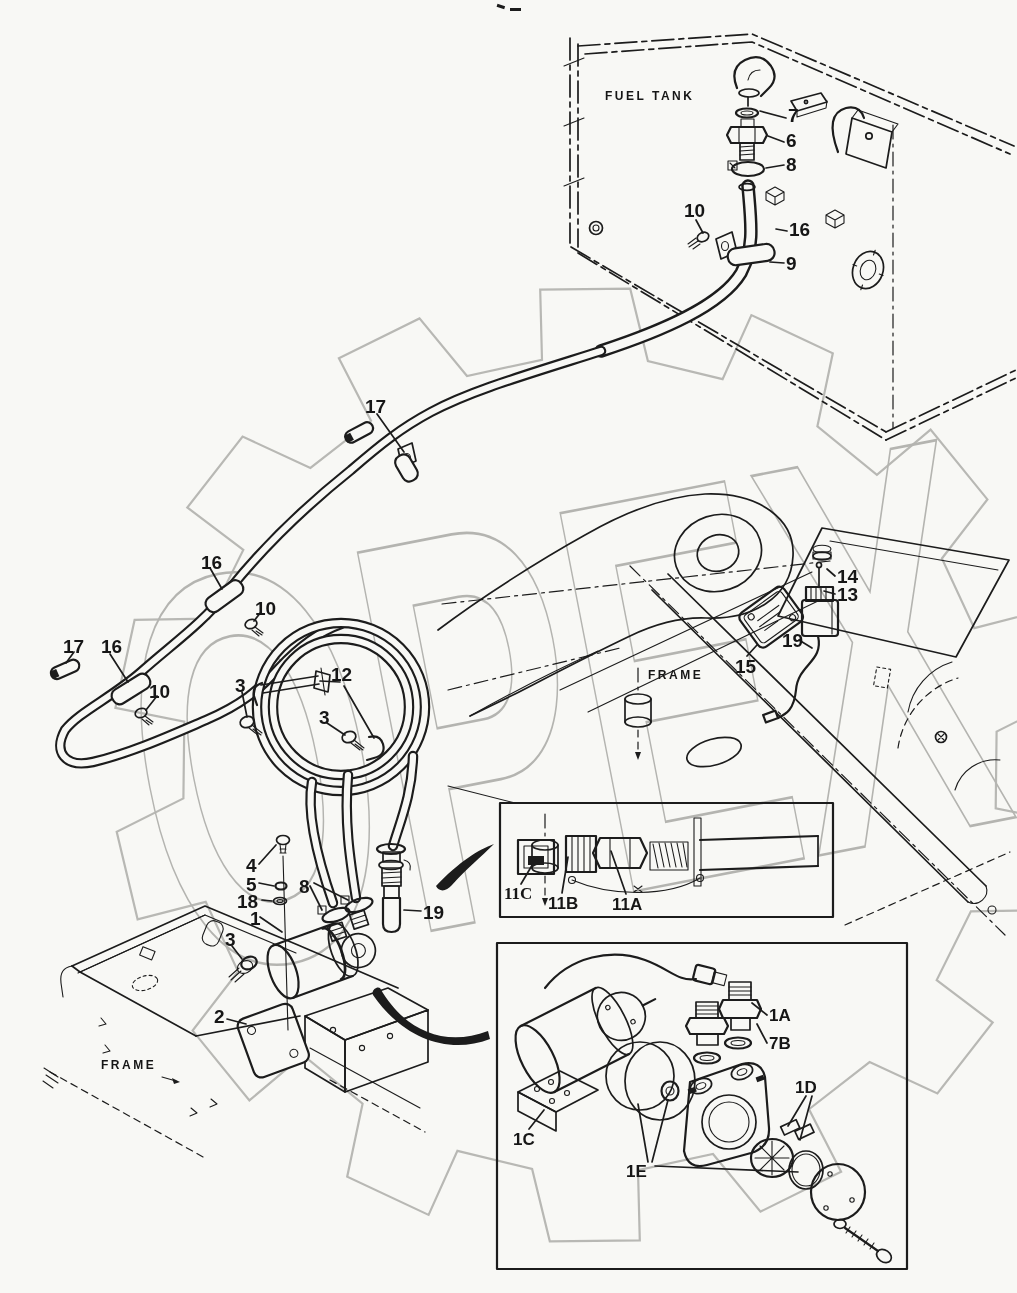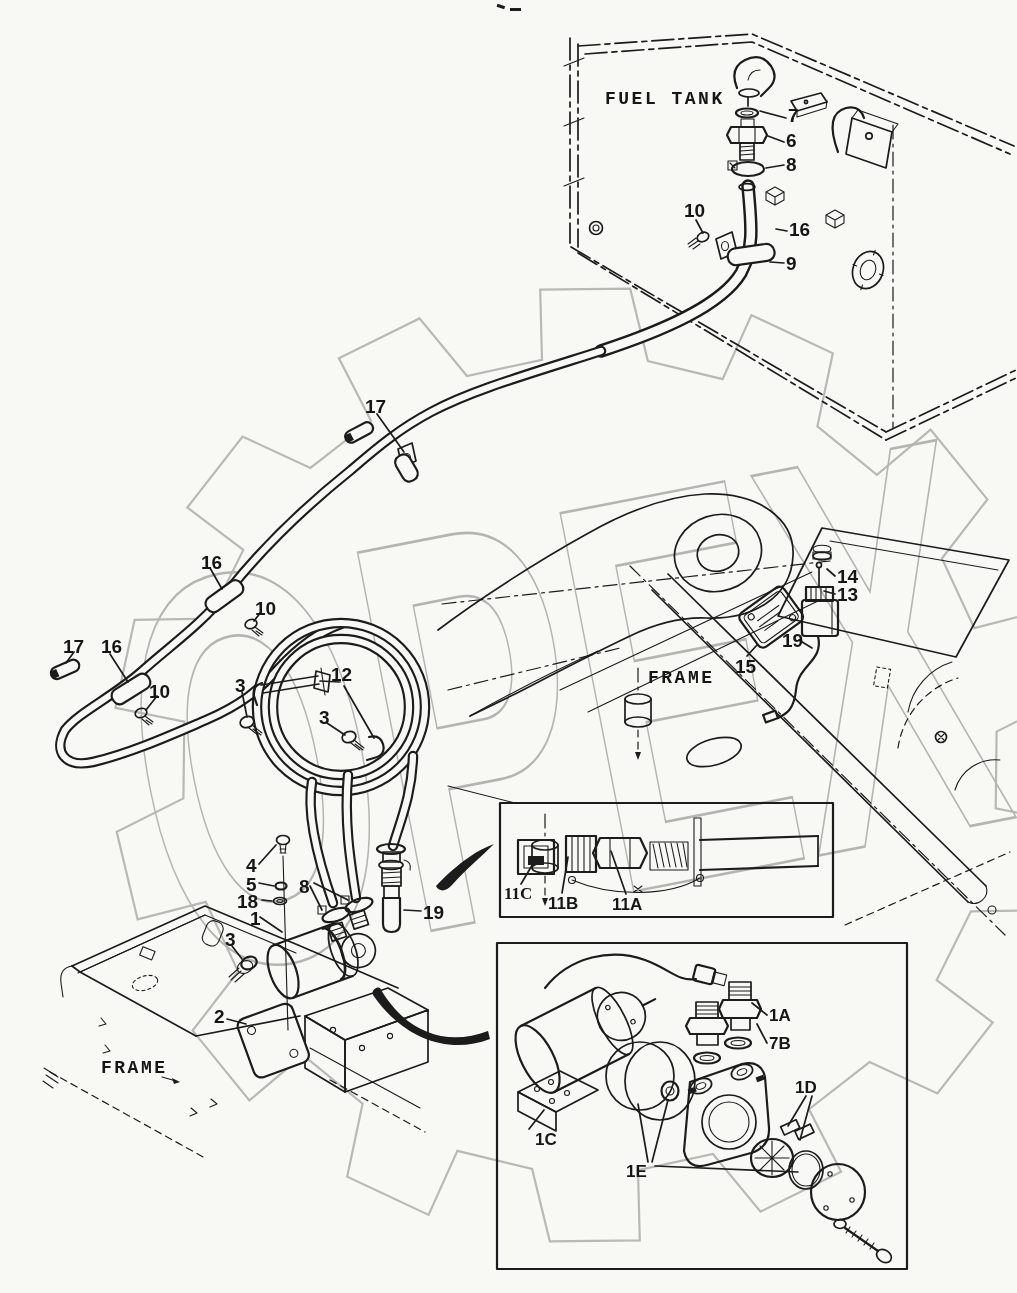--- a/index.html
+++ b/index.html
@@ -20,21 +20,21 @@
   .ink .ho{stroke-width:10.5;}
   .ink .hi{stroke:#f8f8f5;stroke-width:6.2;}
   .ink .po{stroke-width:13.5;}
   .ink .pi{stroke:#f8f8f5;stroke-width:8.6;}
   .wmg *{fill:none;stroke:#b8b8b4;stroke-width:2.2;}
   .wmg text{fill:none;stroke:#b4b4b0;stroke-width:2.6;font-family:"Liberation Sans",sans-serif;font-weight:bold;}
   
   #labels{position:absolute;left:0;top:0;width:100%;height:100%;pointer-events:none;}
   #labels .label{position:absolute;color:#161616;font-weight:bold;white-space:nowrap;line-height:1;}
   #labels .part{font-size:19px;}
-  #labels .title{font-size:18px;letter-spacing:2.5px;font-family:Liberation Mono, monospace;}
+  #labels .title{font-size:12px;letter-spacing:2.5px;}
   #labels .inset{font-size:17px;}
 </style>
 </head>
 <body>
 
 <div class="stage">
 
   <svg class="wmg" width="1017" height="1293" viewBox="0 0 1017 1293">
     <polygon points="1064.6,822.2 1045.4,910.1 970.9,911.3 936.7,980.1 992.7,1022.5 937.4,1093.4 869.6,1062.1 809.0,1109.2 841.1,1171.7 760.5,1211.6 713.0,1154.0 638.0,1170.2 639.8,1240.4 549.8,1241.3 532.1,1168.9 457.4,1150.9 428.6,1214.9 347.2,1176.7 362.6,1103.7 303.1,1055.1 249.4,1100.4 192.6,1030.6 238.1,971.5 205.7,901.9 137.6,919.3 116.7,831.8 183.4,798.4 184.3,721.6 115.4,707.8 134.6,619.9 209.1,618.7 243.3,549.9 187.3,507.5 242.6,436.6 310.4,467.9 371.0,420.8 338.9,358.3 419.5,318.4 467.0,376.0 542.0,359.8 540.2,289.6 630.2,288.7 647.9,361.1 722.6,379.1 751.4,315.1 832.8,353.3 817.4,426.3 876.9,474.9 930.6,429.6 987.4,499.4 941.9,558.5 974.3,628.1 1042.4,610.7 1063.3,698.2 996.6,731.6 995.7,808.4"></polygon>
     <g transform="rotate(-11 560 700)">
@@ -557,17 +557,17 @@
       <span class="label part" style="left: 250px; top: 909px;">1</span>
       <span class="label part" style="left: 423px; top: 903px;">19</span>
       <span class="label part" style="left: 225px; top: 930px;">3</span>
       <span class="label part" style="left: 214px; top: 1007px;">2</span>
       <span class="label title" style="left: 101px; top: 1059px;">FRAME</span>
       <span class="label inset" style="left: 504px; top: 885px; font-family: Liberation Serif, serif;">11C</span>
       <span class="label inset" style="left: 548px; top: 895px;">11B</span>
       <span class="label inset" style="left: 612px; top: 896px; text-align: right;">11A</span>
       <span class="label inset" style="left: 769px; top: 1007px;">1A</span>
       <span class="label inset" style="left: 769px; top: 1035px;">7B</span>
-      <span class="label inset" style="left: 513px; top: 1131px; margin-left: 22px;">1C</span>
+      <span class="label inset" style="left: 513px; top: 1131px;">1C</span>
       <span class="label inset" style="left: 795px; top: 1079px;">1D</span>
       <span class="label inset" style="left: 626px; top: 1163px;">1E</span>
     </div>
 </div>
 
 </body></html>

